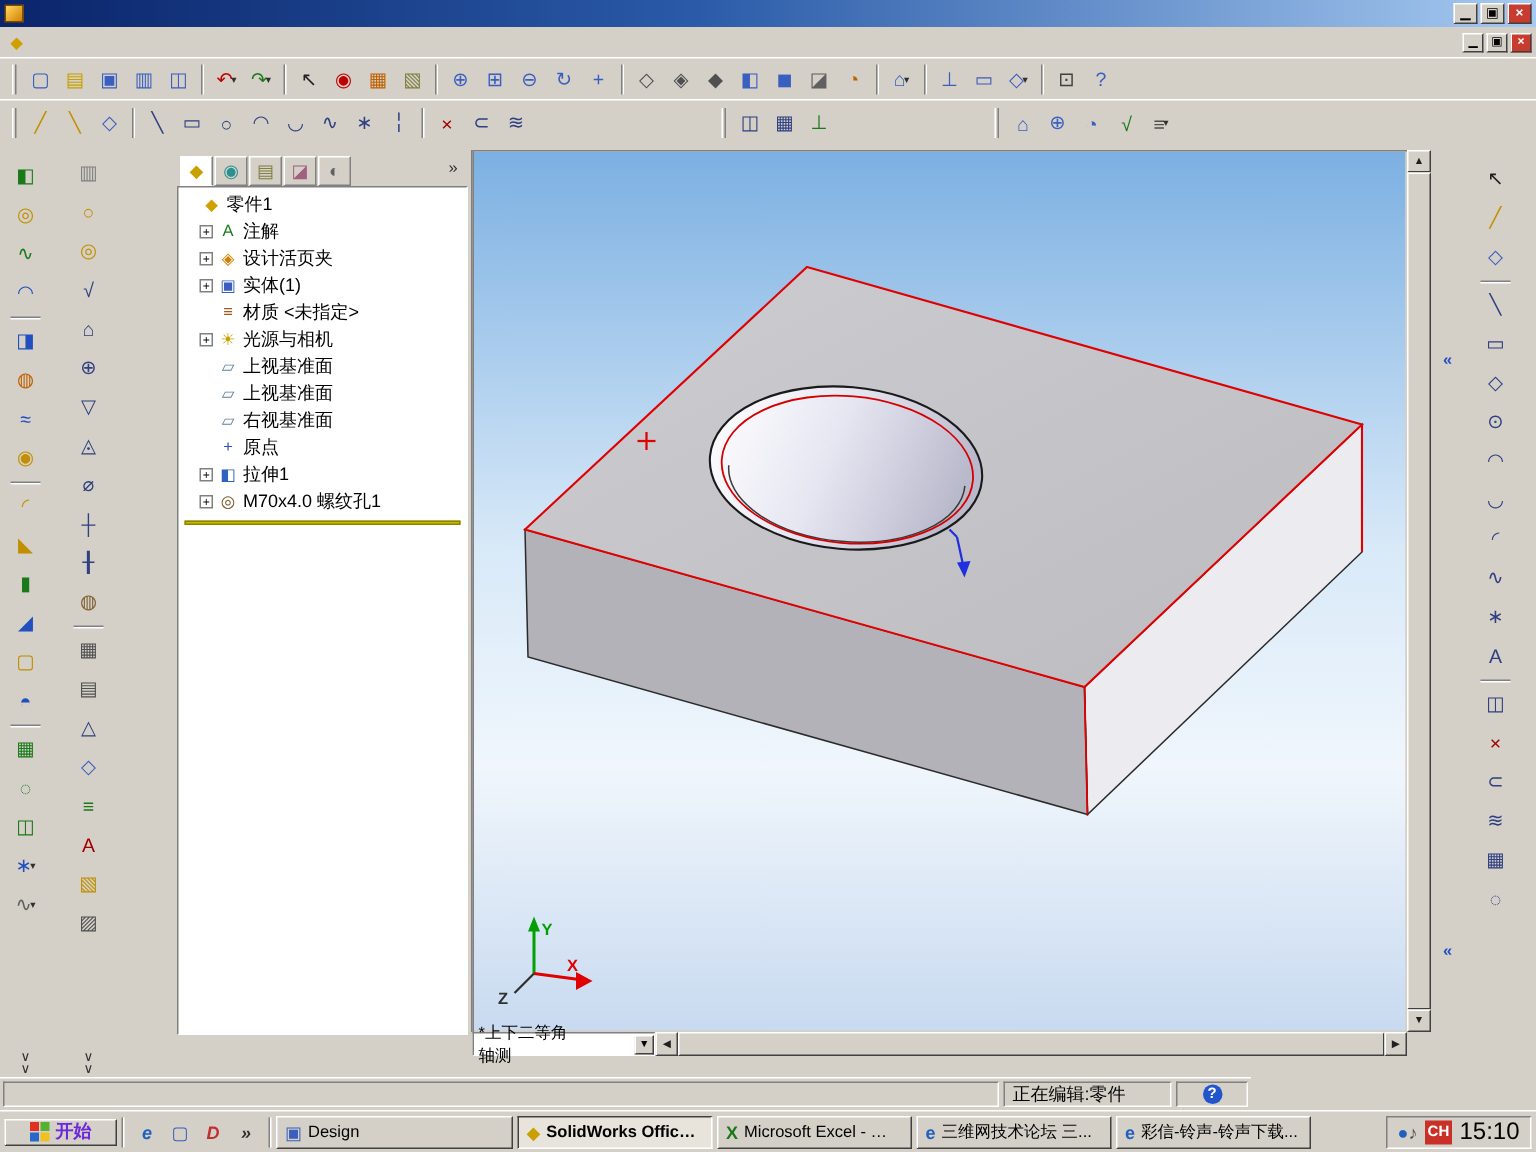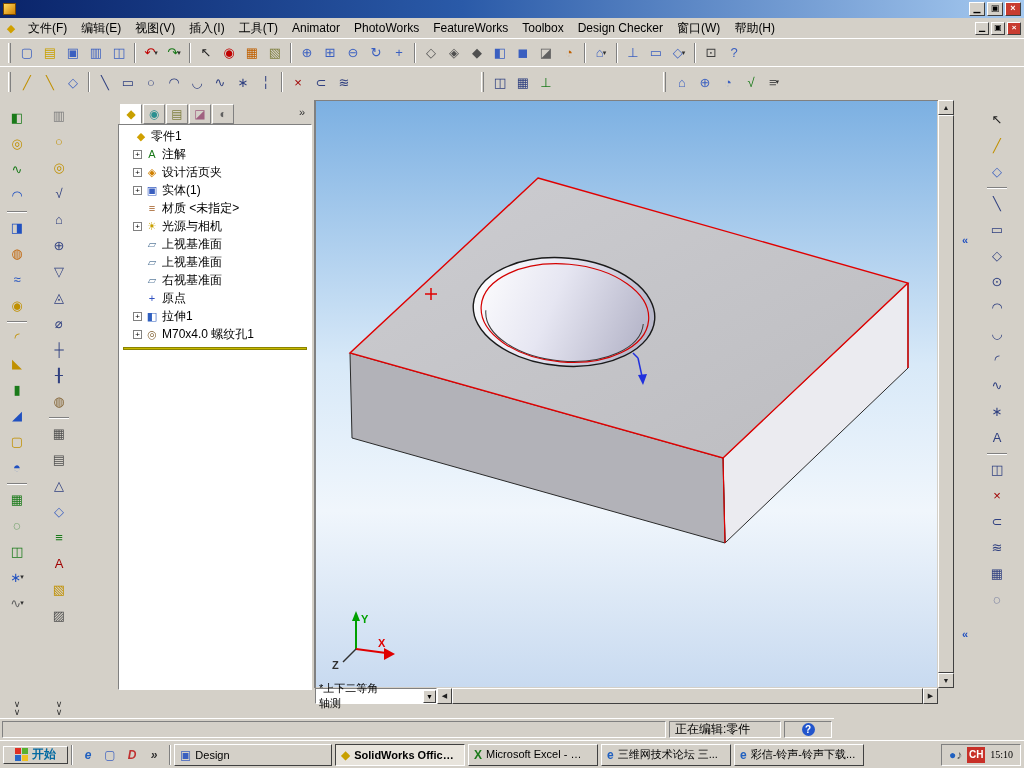--- a/index.html
+++ b/index.html
@@ -83,70 +83,56 @@
     display:flex;align-items:center;padding:2px;gap:3px;}
   .spanel{height:17px;border:1px solid;border-color:#808080 #fff #fff #808080;display:flex;align-items:center;padding:0 5px;}
   #sb-main{flex:1;}
   #sb-edit{flex:0 0 112px;font-size:12px;color:#000;}
   #sb-help{flex:0 0 48px;justify-content:center;}
   .help-circle{width:13px;height:13px;border-radius:50%;background:var(--help-badge,#2255cc);color:#fff;font-weight:bold;
     font-size:10px;display:flex;align-items:center;justify-content:center;}
 
   .taskbar{position:absolute;left:0;top:740px;width:1024px;height:28px;background:#d4d0c8;border-top:1px solid #fff;
     display:flex;align-items:center;padding:0 3px;gap:3px;}
-  .startbtn{height:18px;flex:0 0 auto;display:flex;align-items:center;gap:4px;padding:0 11px;background:#d4d0c8;
-    border:1px solid;border-color:#fff #404040 #404040 #fff;font-weight:bold;font-size:12px;color:#0369a1;}
+  .startbtn{height:18px;flex:0 0 auto;display:flex;align-items:center;gap:4px;padding:0 16px;background:#d4d0c8;
+    border:1px solid;border-color:#fff #404040 #404040 #fff;font-weight:bold;font-size:12px;color:#6d28d9;}
   .flag{width:13px;height:13px;display:grid;grid-template-columns:6px 6px;grid-template-rows:6px 6px;gap:1px;}
   .flag i{display:block;}
   .f1{background:#e03024;}.f2{background:#58b030;}.f3{background:#2868c8;}.f4{background:#f0c020;}
   .tbdiv{width:2px;height:20px;border-left:1px solid #808080;border-right:1px solid #fff;flex:0 0 2px;}
   #quick-launch{display:flex;align-items:center;gap:2px;padding:0 2px;}
   .qbtn{width:20px;height:20px;display:flex;align-items:center;justify-content:center;font-weight:bold;font-size:12px;font-style:italic;}
   #task-buttons{display:flex;align-items:center;gap:3px;flex:1;overflow:hidden;}
   .taskbtn{flex:0 0 130px;height:22px;display:flex;align-items:center;gap:4px;padding:0 5px;background:#d4d0c8;
     border:1px solid;border-color:#fff #404040 #404040 #fff;font-size:11px;white-space:nowrap;overflow:hidden;color:#000;}
   .taskbtn.active{border-color:#404040 #fff #fff #404040;background:#e8e4dc;font-weight:bold;}
   .taskbtn .wicon{font-weight:bold;font-size:12px;flex:0 0 auto;}
   .taskbtn .wlabel{overflow:hidden;text-overflow:ellipsis;}
   .tray{height:22px;margin-left:auto;flex:0 0 auto;border:1px solid;border-color:#808080 #fff #fff #808080;
     display:flex;align-items:center;gap:5px;padding:0 7px;}
   .trayicon{font-size:12px;}
   .ch{width:18px;height:16px;background:#c83028;color:#fff;font-weight:bold;font-size:10px;display:flex;align-items:center;justify-content:center;}
-  .time{font-size:10px;color:#000;font-family:Liberation Serif, serif;}
+  .time{font-size:16px;color:#000;}
 </style>
 </head>
 <body>
 
 <div id="screen">
 
   <div class="titlebar">
     <div class="appicon"></div>
     <div class="wbtns">
       <div class="wbtn">▁</div>
       <div class="wbtn">▣</div>
       <div class="wbtn close">×</div>
     </div>
   </div>
 
   <div class="menubar">
     <span class="childicon" style="color:#d0a000">◆</span>
-    <div id="menu-items">
-        <div class="menu-item">文件(F)</div>
-        <div class="menu-item">编辑(E)</div>
-        <div class="menu-item">视图(V)</div>
-        <div class="menu-item">插入(I)</div>
-        <div class="menu-item">工具(T)</div>
-        <div class="menu-item">Animator</div>
-        <div class="menu-item">PhotoWorks</div>
-        <div class="menu-item">FeatureWorks</div>
-        <div class="menu-item">Toolbox</div>
-        <div class="menu-item">Design Checker</div>
-        <div class="menu-item">窗口(W)</div>
-        <div class="menu-item">帮助(H)</div>
-      </div>
     <div class="wbtns small">
       <div class="wbtn">▁</div>
       <div class="wbtn">▣</div>
       <div class="wbtn close">×</div>
     </div>
   </div>
 
   <div class="tb" id="row1">
       <div class="grip"></div>
       <div class="tbtn">

